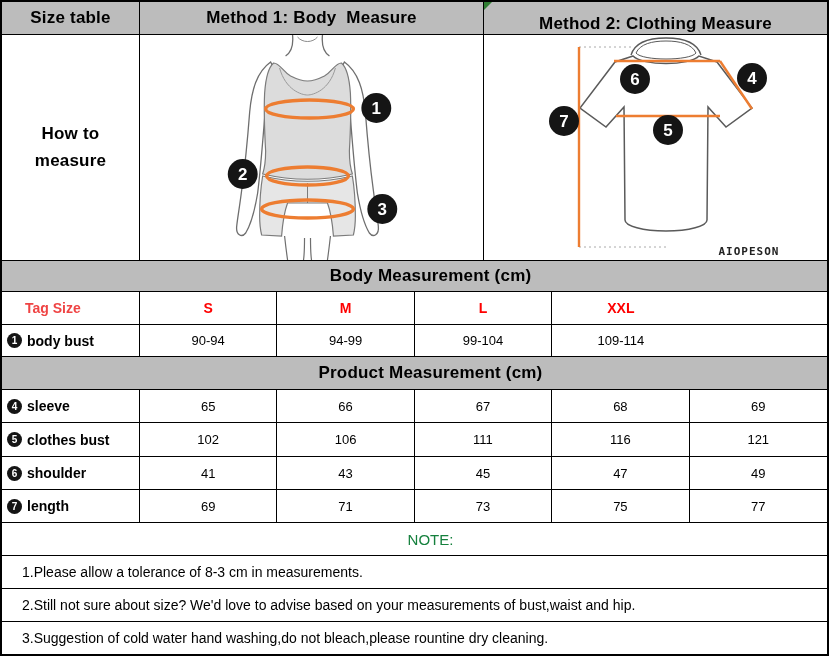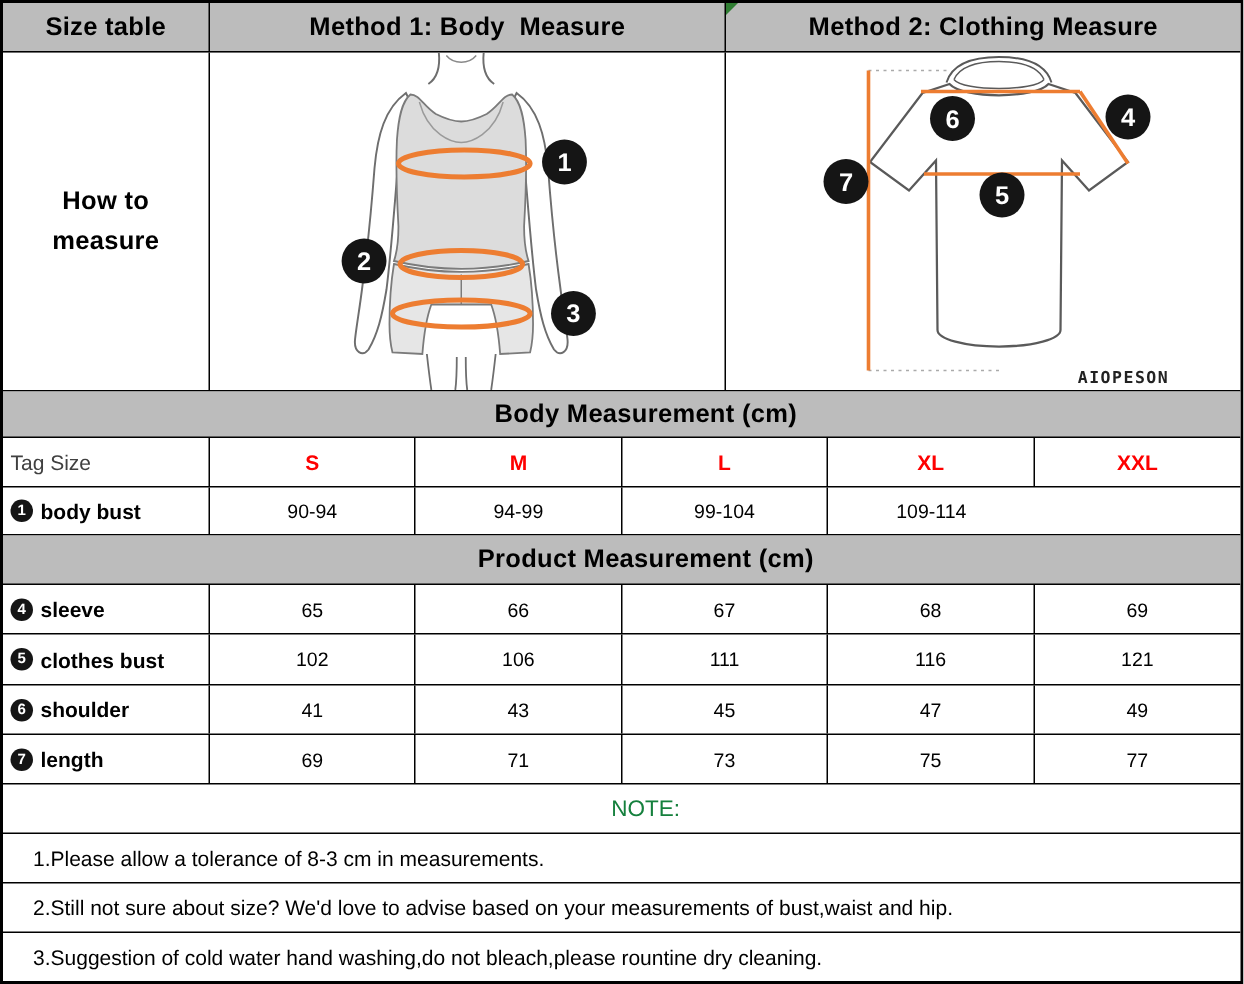--- a/index.html
+++ b/index.html
@@ -11,26 +11,26 @@
   .row.noline { border-bottom:none; }
   .c { border-right:1px solid #000; display:flex; align-items:center; height:100%; overflow:hidden; }
   .c:last-child { border-right:none; }
   .center { justify-content:center; text-align:center; }
   .gray { background:#BCBCBC; }
   .h33 { height:33px; } .h31 { height:31px; } .h34 { height:34px; }
   .h32 { height:32px; } .hIl { height:226px; }
   .w-label { width:138px; flex:none; }
   .w-size  { width:137.4px; flex:none; }
   .w-m1    { width:344px; flex:none; }
-  .w-m2    { width:343px; flex:none; }
+  .w-m2    { width:343px; flex:none;align-items:flex-end; }
   .full    { width:100%; flex:none;margin-left:16px; }
   .bold17 { font-weight:bold; font-size:17px; letter-spacing:.2px; }
   .red { color:#15803d; }
   .sizecell { font-weight:bold; font-size:14px; color:#FE0000; }
-  .taglabel { font-weight:normal; font-size:14px; color:#404040; padding-left:5px; }
+  .taglabel { font-weight:bold; font-size:14px; color:#ef4444; padding-left:23px; }
   .val { font-size:13px; }
   .lab { font-weight:bold; font-size:14px; padding-left:5px; }
   .keep-spaces { white-space:pre; }
   .pre-line { white-space:pre-line; line-height:1.55; }
   .badge { width:15px; height:15px; border-radius:50%; background:#151515; color:#fff;
            font-size:10px; font-weight:bold; display:inline-flex; align-items:center;
            justify-content:center; margin-right:5px; flex:none; }
   .notehead { font-size:15px; }
   .note { font-size:14px; padding-left:4px; }
   .rel { position:relative; }
@@ -136,21 +136,20 @@
 
   <div class="row h31 gray">
     <div class="c full center bold17">Body Measurement (cm)</div>
   </div>
 
   <div class="row h33">
     <div class="c w-label taglabel">Tag Size</div>
     <div class="c w-size center sizecell">S</div>
     <div class="c w-size center sizecell">M</div>
     <div class="c w-size center sizecell">L</div>
-    <div class="c w-size center sizecell">XL</div>
     <div class="c w-size center sizecell">XXL</div>
   </div>
 
   <div class="row h32">
     <div class="c w-label lab">
       <span class="badge">1</span>
       <span>body bust</span>
     </div>
     <div class="c w-size center val">90-94</div>
     <div class="c w-size center val">94-99</div>

